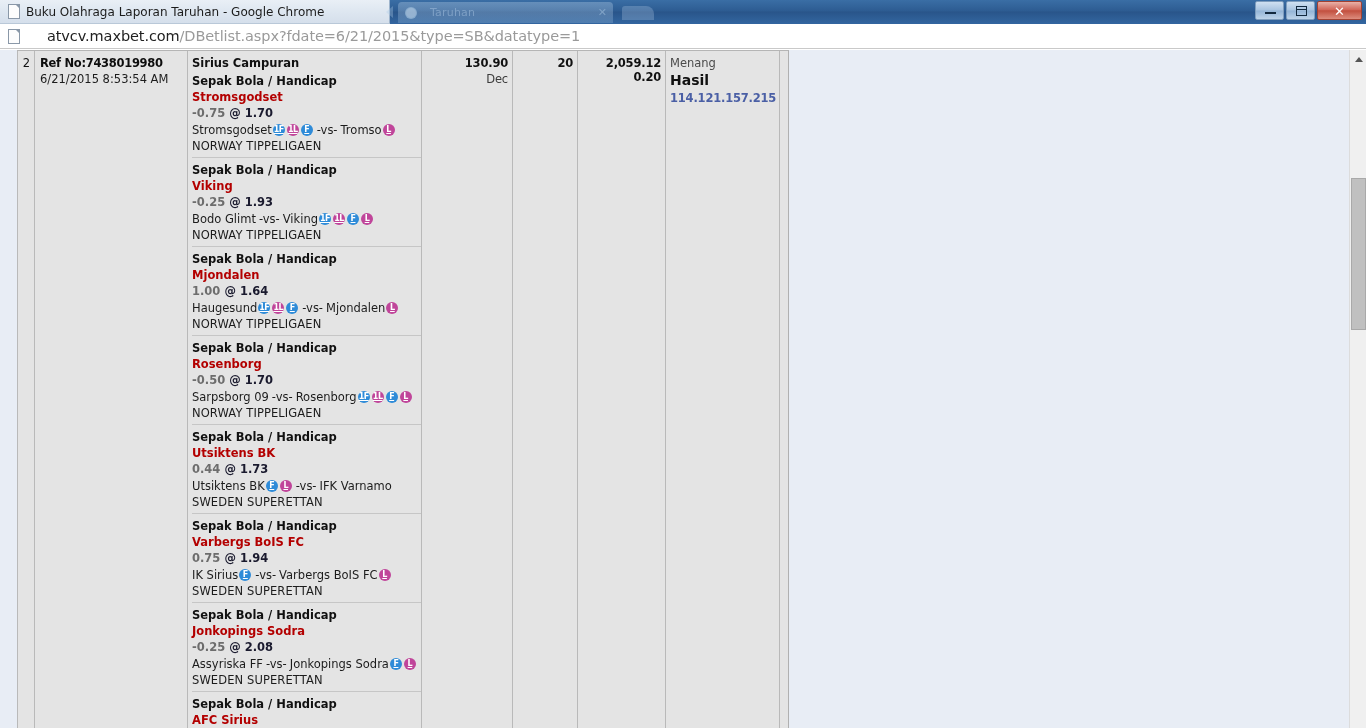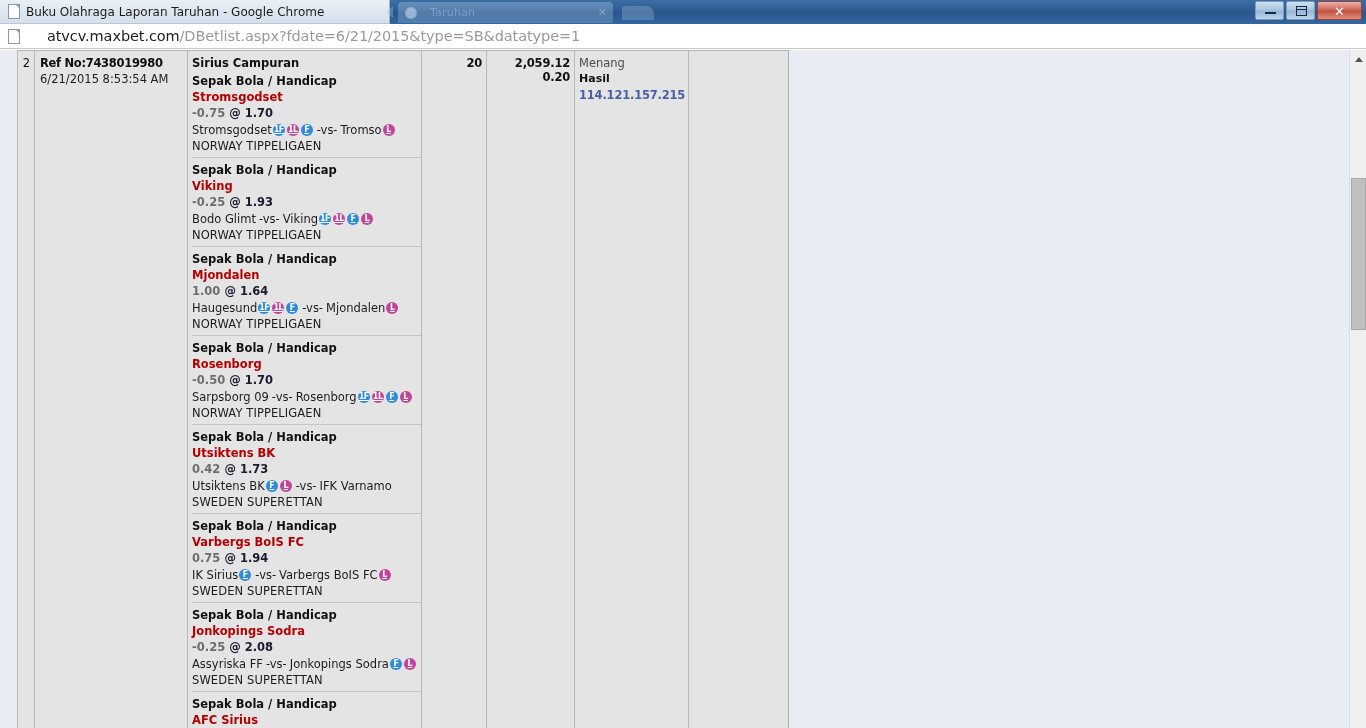--- a/index.html
+++ b/index.html
@@ -170,21 +170,21 @@
     width: 88px; border-right: 1px solid #b9b9b9; text-align: right; padding: 5px 4px 0 0;
   }
   .col-status {
     width: 114px; border-right: 1px solid #b9b9b9; padding: 5px 0 0 4px;
   }
 
   .num-strong { font-size: 11.5px; font-weight: bold; color: #111; letter-spacing: -.2px; }
   .num-sub { font-size: 11.5px; color: #3b3b3b; padding-top: 2px; letter-spacing: -.2px; }
 
   .st-plain { font-size: 11.5px; color: #4a4a4a; }
-  .st-bold { font-size: 11px; font-weight: bold; color: #111; padding-top: 2px; }
+  .st-bold { font-size: 14px; font-weight: bold; color: #111; padding-top: 2px; }
   .st-ip { font-size: 11.5px; font-weight: bold; color: #4a5fa5; padding-top: 3px; letter-spacing: -.2px; }
 
   
   .parlay-head {
     font-size: 11.5px; font-weight: bold; color: #111; padding: 5px 0 0 0;
   }
   .sel {
     padding: 1px 0 4px 0;
     border-top: 1px solid #c6c6c6;
   }
@@ -330,21 +330,21 @@
                 <span class="badge b">1F</span>
                 <span class="badge p">1L</span>
                 <span class="badge b">F</span>
                 <span class="badge p">L</span>
               </div>
               <div class="sel-league">NORWAY TIPPELIGAEN</div>
             </div>
             <div class="sel">
               <div class="sel-sport">Sepak Bola / Handicap</div>
               <div class="sel-team">Utsiktens BK</div>
-              <div class="sel-line"><span class="hcap">0.42</span> <span>@</span> <span>1.73</span></div>
+              <div class="sel-line"><span class="hcap">0.44</span> <span>@</span> <span>1.73</span></div>
               <div class="sel-match">
                 <span>Utsiktens BK</span>
                 <span class="badge b">F</span>
                 <span class="badge p">L</span>
                 <span class="sp"></span>
                 <span>-vs-</span>
                 <span class="sp"></span>
                 <span>IFK Varnamo</span>
               </div>
               <div class="sel-league">SWEDEN SUPERETTAN</div>
@@ -380,20 +380,24 @@
               <div class="sel-league">SWEDEN SUPERETTAN</div>
             </div>
             <div class="sel">
               <div class="sel-sport">Sepak Bola / Handicap</div>
               <div class="sel-team">AFC Sirius</div>
               <div class="sel-line">  </div>
             </div>
           </div>
       </div>
 
+      <div class="cell col-odds">
+        <div class="num-strong">130.90</div>
+        <div class="num-sub">Dec</div>
+      </div>
 
       <div class="cell col-stake">
         <div class="num-strong">20</div>
       </div>
 
       <div class="cell col-win">
         <div class="num-strong">2,059.12</div>
         <div class="num-strong">0.20</div>
       </div>
 

